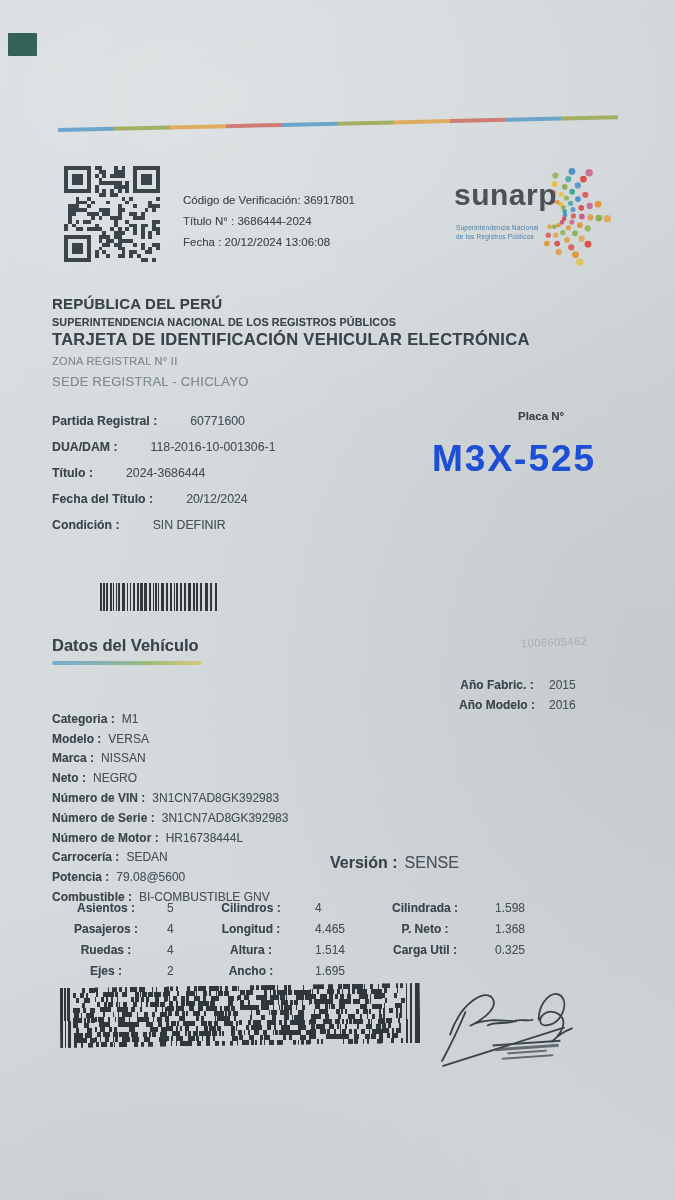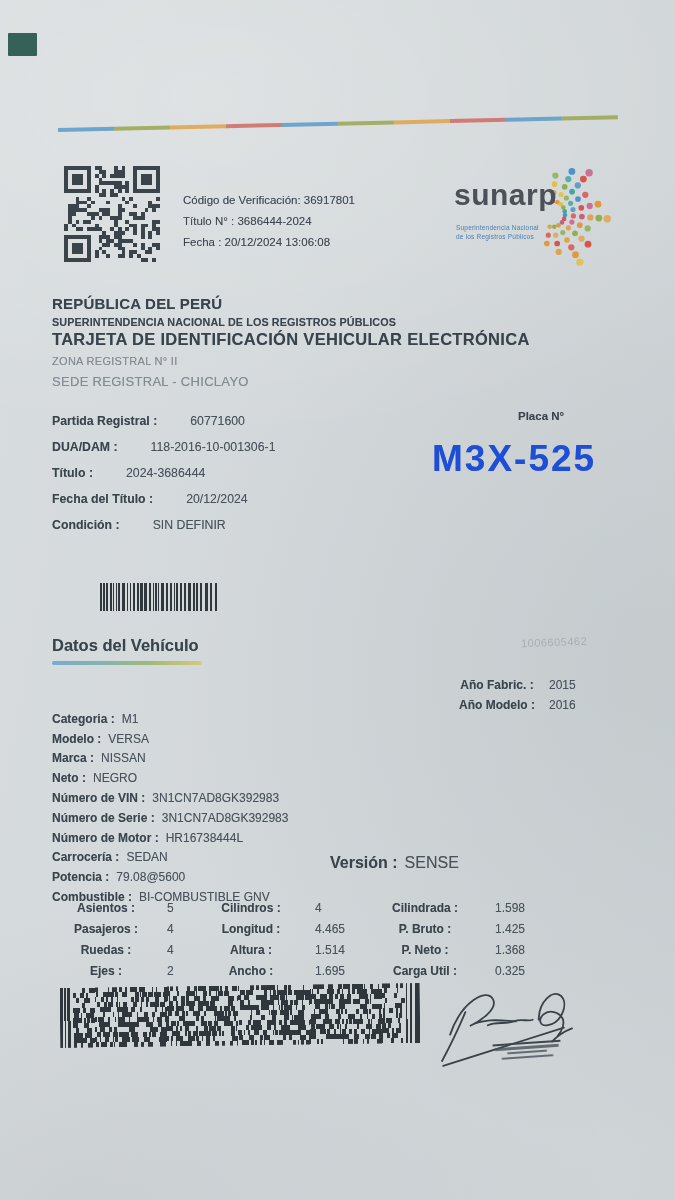--- a/index.html
+++ b/index.html
@@ -597,24 +597,20 @@
   <div class="row">
       <span class="lbl">Ancho :</span>
       <span class="val">1.695</span>
     </div>
 </div>
 
 <div class="abs stats stats3 soft">
   <div class="row">
       <span class="lbl">Cilindrada :</span>
       <span class="val">1.598</span>
-    </div>
-  <div class="row">
-      <span class="lbl">P. Bruto :</span>
-      <span class="val">1.425</span>
     </div>
   <div class="row">
       <span class="lbl">P. Neto :</span>
       <span class="val">1.368</span>
     </div>
   <div class="row">
       <span class="lbl">Carga Util :</span>
       <span class="val">0.325</span>
     </div>
 </div>

